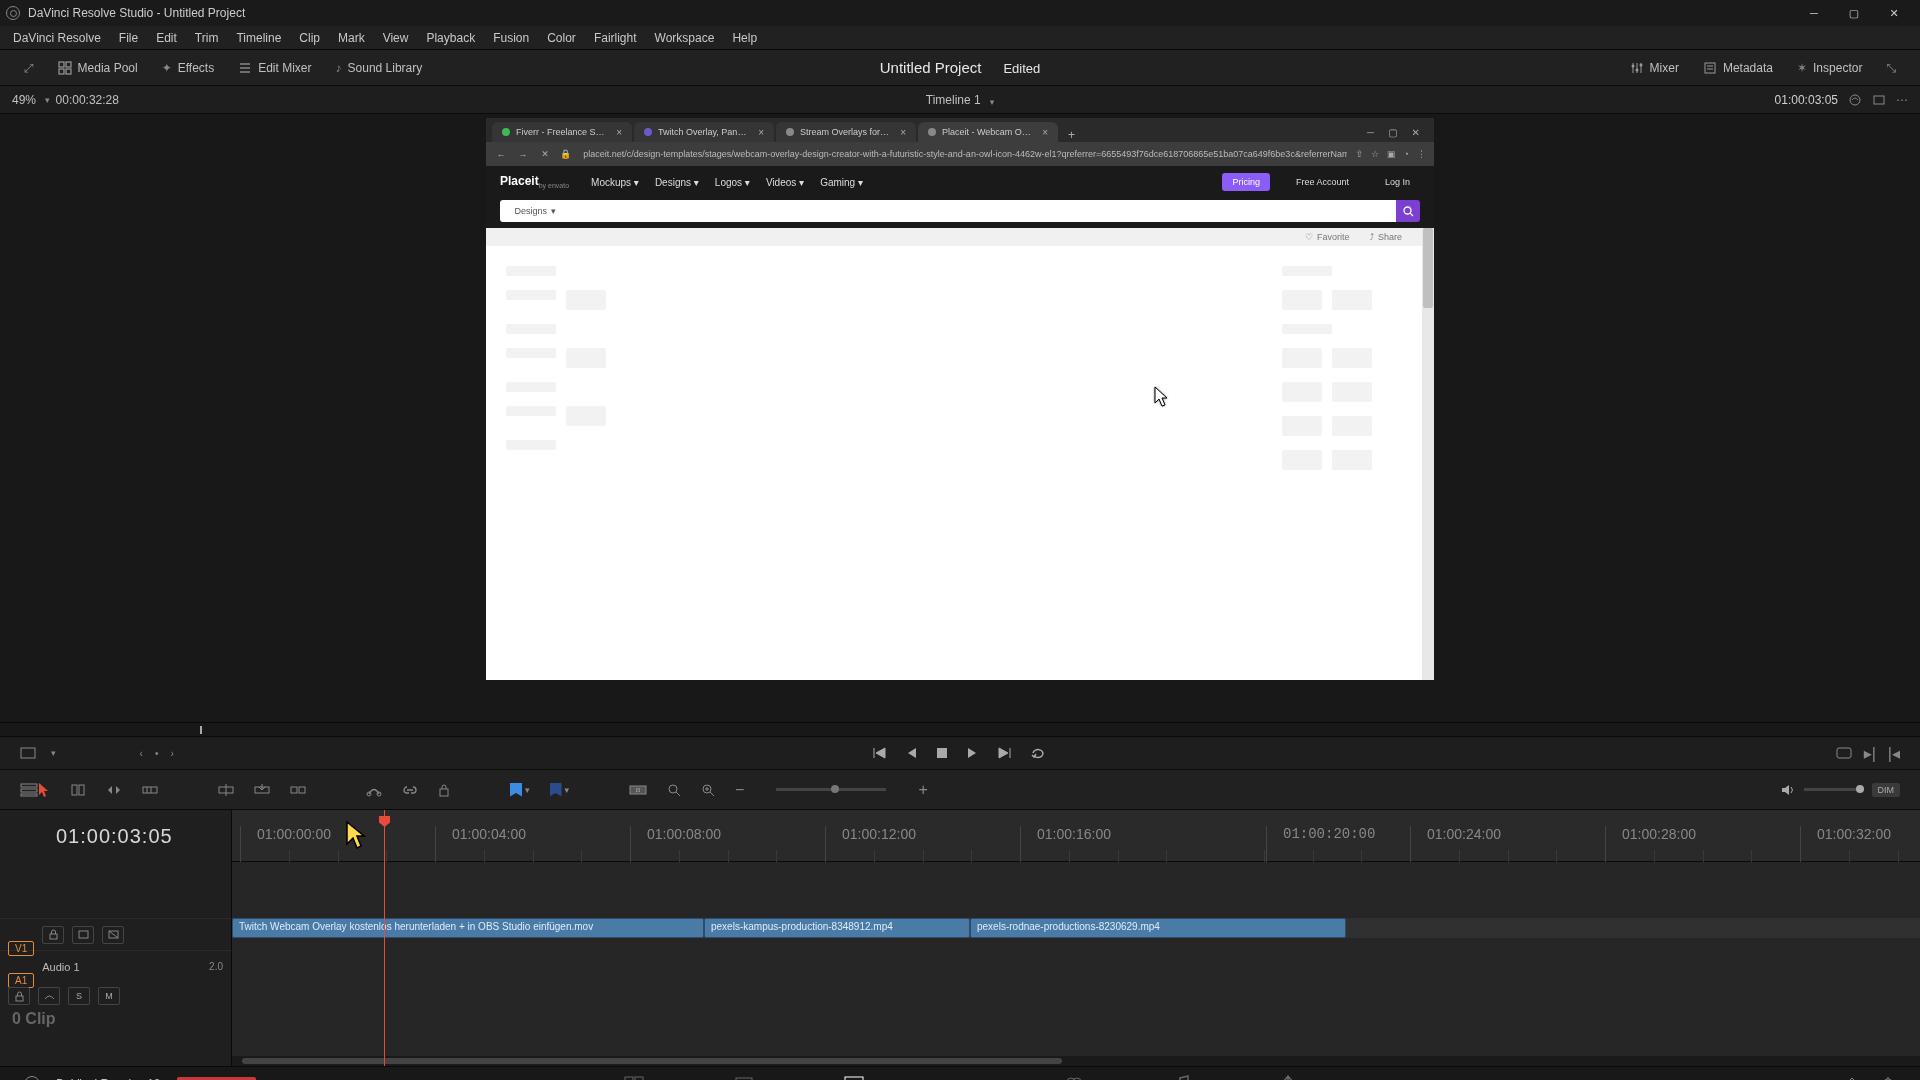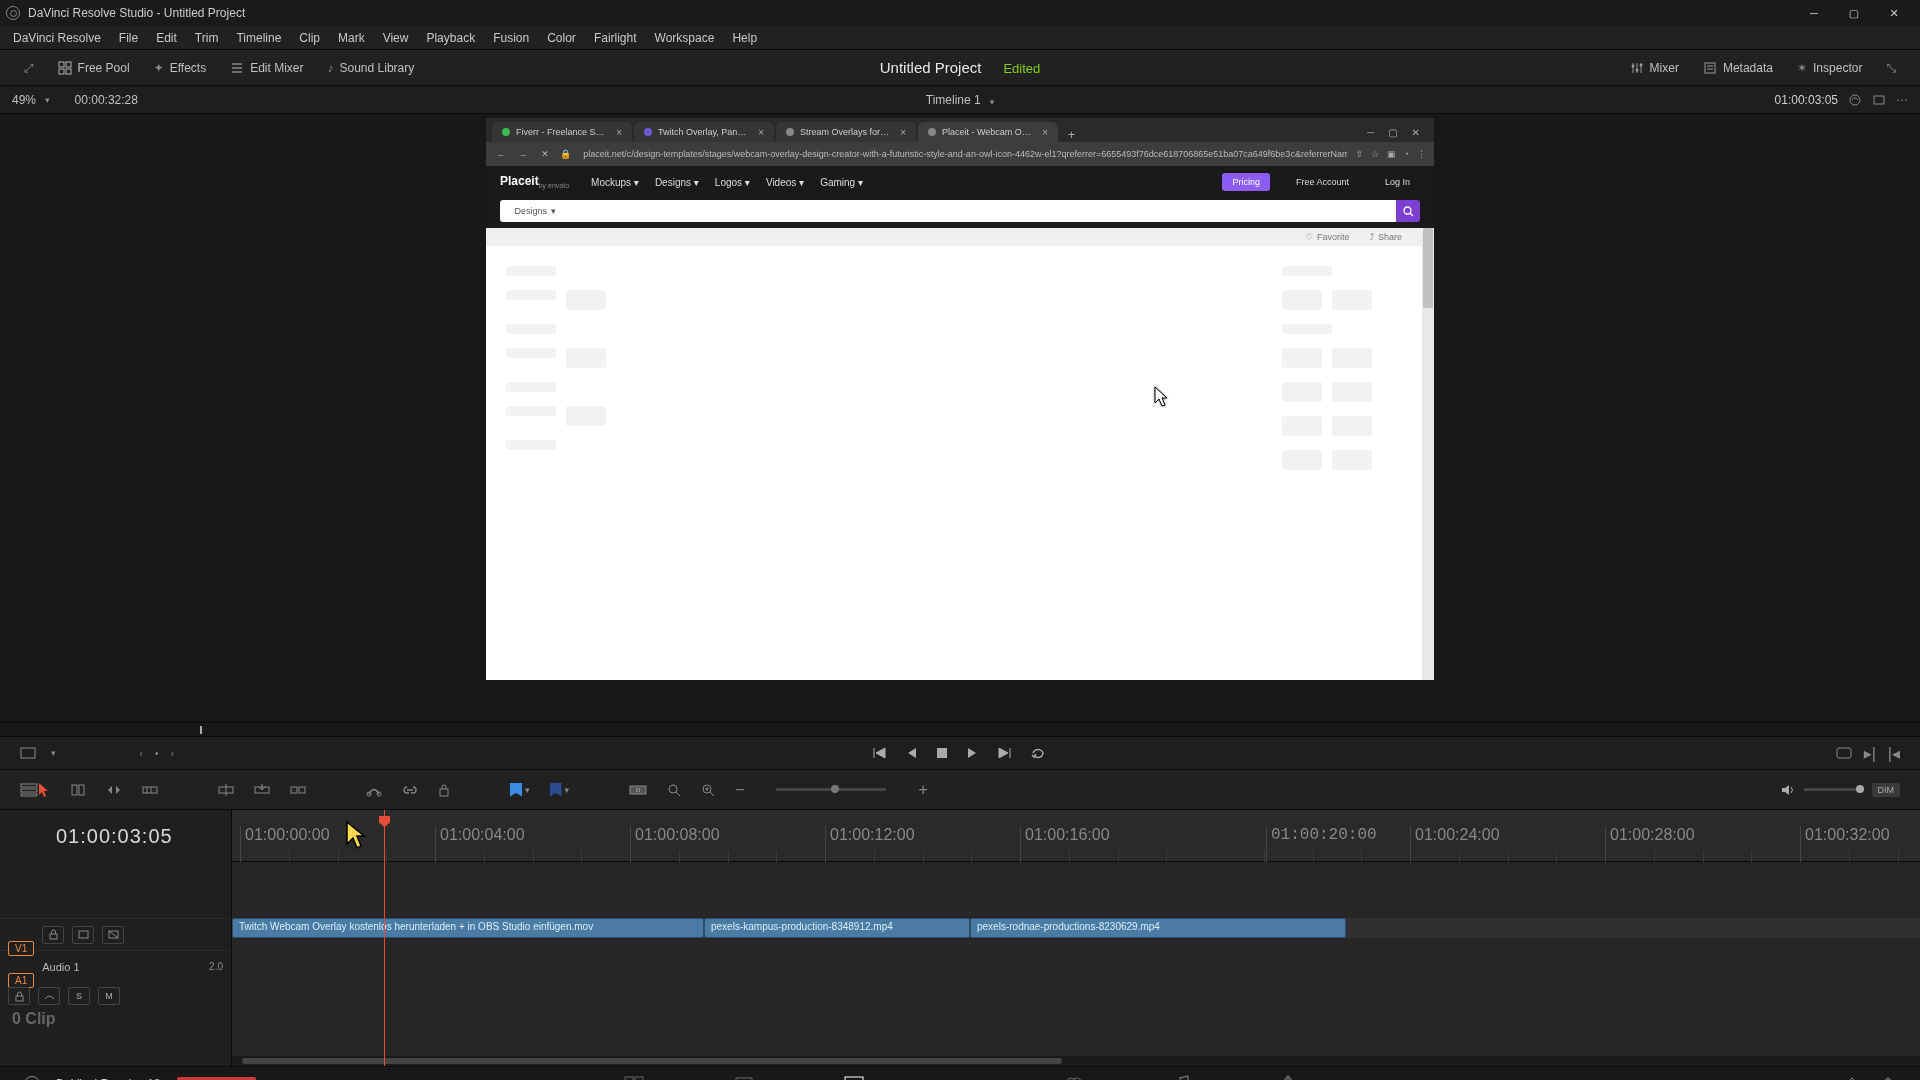--- a/index.html
+++ b/index.html
@@ -16,26 +16,26 @@
 
 .menubar { height: 24px; background: #212121; display: flex; align-items: center; padding: 0 4px; gap: 0; font-size: 12px; color: #c8c8c8; border-bottom: 1px solid #0a0a0a; }
 .menubar .menu-item { padding: 0 9px; line-height: 24px; }
 
 
 .toolbar { height: 36px; background: #212121; display: flex; align-items: center; padding: 0 12px; gap: 0; border-bottom: 1px solid #0a0a0a; }
 .toolbar .tool-btn { display: flex; align-items: center; gap: 6px; padding: 0 12px; height: 36px; font-size: 12px; color: #c0c0c0; }
 .toolbar .tool-icon { color: #888; display: flex; align-items: center; }
 .toolbar .spacer { flex: 1; }
 .toolbar .project-title { font-size: 15px; color: #e8e8e8; margin-right: 12px; }
-.toolbar .project-status { font-size: 13px; color: #84cc16; }
+.toolbar .project-status { font-size: 13px; color: #e5e5e5; }
 .toolbar .center { position: absolute; left: 50%; transform: translateX(-50%); display: flex; align-items: baseline; gap: 10px; }
 
 
 .viewer-header { height: 28px; background: #1e1e1e; display: flex; align-items: center; padding: 0 12px; font-size: 12px; color: #c0c0c0; border-bottom: 1px solid #0a0a0a; position: relative; }
-.viewer-header .left { display: flex; align-items: center; gap: 25px; }
+.viewer-header .left { display: flex; align-items: center; gap: 6px; }
 .viewer-header .zoom { display: flex; align-items: center; gap: 6px; }
 .viewer-header .tc-left { color: #c0c0c0; }
 .viewer-header .timeline-name { position: absolute; left: 50%; transform: translateX(-50%); display: flex; align-items: flex-end; gap: 6px; }
 .viewer-header .right { display: flex; align-items: center; gap: 10px; }
 .viewer-header .tc-right { color: #d0d0d0; }
 .viewer-header .r-icon { color: #888; }
 
 
 .viewer-area { height: 608px; background: #181818; display: flex; align-items: flex-start; justify-content: center; padding-top: 4px; position: relative; }
 .viewer-canvas { width: 948px; height: 562px; background: #000; position: relative; overflow: hidden; }
@@ -122,21 +122,21 @@
 .tc-big { height: 52px; display: flex; align-items: center; padding-left: 56px; font-size: 20px; color: #d8d8d8; letter-spacing: 1px; }
 .track-head { display: flex; align-items: center; height: 32px; border-top: 1px solid #2a2a2a; gap: 8px; padding: 0 8px; font-size: 11px; }
 .track-head.video { margin-top: 56px; }
 .track-badge { border: 1px solid #e68a3c; color: #e68a3c; padding: 1px 6px; border-radius: 2px; font-size: 10px; margin-top: 28px; }
 .track-btn { width: 22px; height: 18px; border: 1px solid #444; border-radius: 2px; display: flex; align-items: center; justify-content: center; font-size: 9px; color: #aaa; }
 .audio-sub { height: 28px; display: flex; align-items: center; gap: 8px; padding: 0 8px; }
 .audio-clip-count { font-size: 16px; color: #666; padding: 0 12px; font-weight: bold; }
 
 .tracks { flex: 1; position: relative; background: #262626; overflow: hidden; }
 .ruler { height: 52px; background: #2a2a2a; position: relative; border-bottom: 1px solid #0a0a0a; }
-.ruler-tick { position: absolute; top: 16px; font-size: 16px; color: #888; border-left: 1px solid #444; height: 36px; padding-left: 4px; padding-top: 0; }
+.ruler-tick { position: absolute; top: 16px; font-size: 14px; color: #888; border-left: 1px solid #444; height: 36px; padding-left: 16px; padding-top: 0; }
 .ruler-sub { position: absolute; top: 40px; width: 1px; height: 12px; background: #3a3a3a; }
 .playhead { position: absolute; top: 0; bottom: 0; width: 1px; background: #e64b3c; left: 152px; z-index: 5; }
 .playhead::before { content: ""; position: absolute; top: 6px; left: -5px; width: 11px; height: 11px; background: #e64b3c; clip-path: polygon(0 0,100% 0,100% 60%,50% 100%,0 60%); }
 
 .track-lane { position: absolute; left: 0; right: 0; height: 20px; }
 .track-lane.video { top: 108px; background: #303030; }
 .track-lane.audio { top: 140px; height: 28px; background: #262626; }
 .clip { position: absolute; top: 0; height: 20px; background: #4a7ba6; border: 1px solid #2d4d6b; border-radius: 2px; font-size: 10px; color: #dcecfa; padding: 2px 6px; white-space: nowrap; overflow: hidden; }
 
 .h-scroll { position: absolute; bottom: 0; left: 0; right: 0; height: 10px; background: #1a1a1a; }
@@ -194,21 +194,21 @@
     </div>
   <div class="tool-btn">
       <span class="tool-icon">
         <svg width="14" height="14" viewBox="0 0 14 14">
           <rect x="1" y="1" width="5" height="5" fill="none" stroke="#999" stroke-width="1.2"></rect>
           <rect x="8" y="1" width="5" height="5" fill="none" stroke="#999" stroke-width="1.2"></rect>
           <rect x="1" y="8" width="5" height="5" fill="none" stroke="#999" stroke-width="1.2"></rect>
           <rect x="8" y="8" width="5" height="5" fill="none" stroke="#999" stroke-width="1.2"></rect>
         </svg>
       </span>
-      <span>Free Pool</span>
+      <span>Media Pool</span>
     </div>
   <div class="tool-btn">
       <span class="tool-icon">✦</span>
       <span>Effects</span>
     </div>
   <div class="tool-btn">
       <span class="tool-icon">
         <svg width="14" height="14" viewBox="0 0 14 14">
           <line x1="2" y1="3" x2="12" y2="3" stroke="#999" stroke-width="1.3"></line>
           <line x1="2" y1="7" x2="12" y2="7" stroke="#999" stroke-width="1.3"></line>

